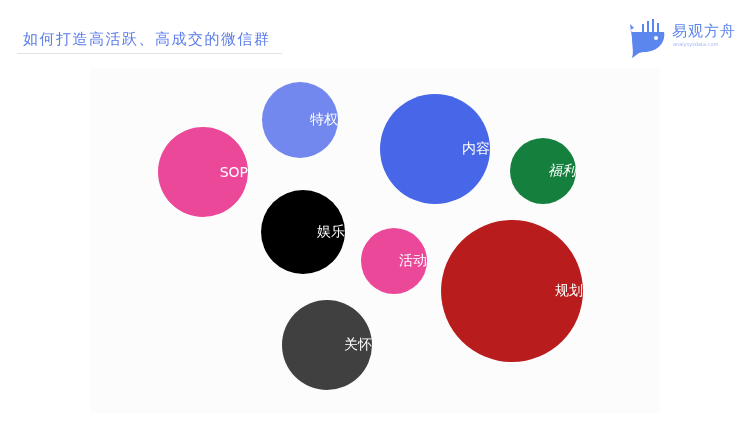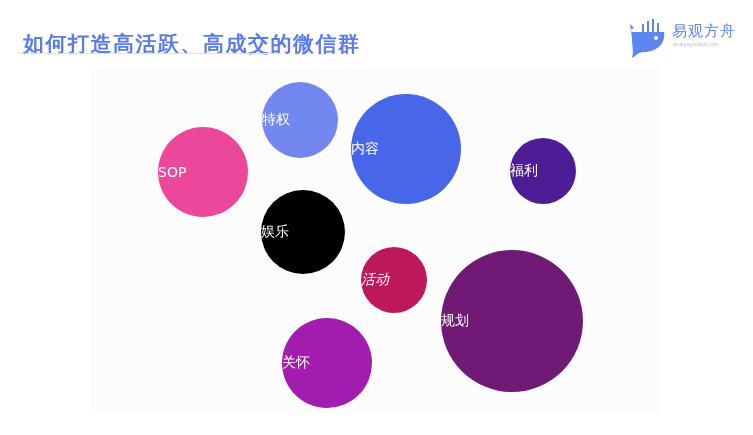--- a/index.html
+++ b/index.html
@@ -3,21 +3,21 @@
   <meta charset="utf-8">
   <style>
     html, body { margin: 0; padding: 0; }
     body {
       width: 753px; height: 435px; position: relative; overflow: hidden;
       background: #ffffff;
       font-family: "DejaVu Sans", "Liberation Sans", sans-serif;
     }
     .title {
       position: absolute; left: 23px; top: 30px;
-      font-size: 21px; font-weight: bold; letter-spacing: 1.5px;
+      font-size: 15px; font-weight: normal; letter-spacing: 1.5px;
       color: #5a7bea;
     }
     .title-rule {
       position: absolute; left: 17px; top: 53px; width: 265px; height: 1px;
       background: #dfe3ea;
     }
     .logo { position: absolute; left: 626px; top: 18px; width: 120px; height: 42px; }
     .logo-text {
       position: absolute; left: 672px; top: 22px;
       font-size: 15px; color: #5b86ee; letter-spacing: 1px;
@@ -25,21 +25,21 @@
     .logo-sub {
       position: absolute; left: 673px; top: 41px;
       font-size: 5px; color: #9fb6f2;
     }
     .stage {
       position: absolute; left: 90px; top: 68px; width: 570px; height: 345px;
       background: #fcfcfd;
     }
     .bubble {
       position: absolute; border-radius: 50%;
-      display: flex; align-items: center; justify-content: flex-start;
+      display: flex; align-items: center; justify-content: flex-end;
       color: #ffffff; font-size: 14px;
     }
   </style>
 </head>
 <body>
 
 <div class="title">如何打造高活跃、高成交的微信群</div>
 <div class="title-rule"></div>
 
 <svg class="logo" viewBox="0 0 120 42">
@@ -55,31 +55,31 @@
 
 <div class="stage"></div>
 
 <div id="bubbles">
   <div class="bubble" style="left: 158px; top: 127px; width: 90px; height: 90px; background: #ec4899;">
       <span>SOP</span>
     </div>
   <div class="bubble" style="left: 262px; top: 82px; width: 76px; height: 76px; background: rgb(115, 136, 238);">
       <span>特权</span>
     </div>
-  <div class="bubble" style="left: 351px; top: 94px; width: 110px; height: 110px; background: rgb(72, 102, 232);">
+  <div class="bubble" style="left: 380px; top: 94px; width: 110px; height: 110px; background: rgb(72, 102, 232);">
       <span>内容</span>
     </div>
-  <div class="bubble" style="left: 510px; top: 138px; width: 66px; height: 66px; background: #4c1d95;">
+  <div class="bubble" style="left: 510px; top: 138px; width: 66px; height: 66px; background: #15803d; font-style: italic;">
       <span>福利</span>
     </div>
   <div class="bubble" style="left: 261px; top: 190px; width: 84px; height: 84px; background: #000000;">
       <span>娱乐</span>
     </div>
-  <div class="bubble" style="left: 361px; top: 247px; width: 66px; height: 66px; background: #be185d; font-style: italic;">
+  <div class="bubble" style="left: 361px; top: 228px; width: 66px; height: 66px; background: #ec4899;">
       <span>活动</span>
     </div>
-  <div class="bubble" style="left: 441px; top: 250px; width: 142px; height: 142px; background: #701a75;">
+  <div class="bubble" style="left: 441px; top: 220px; width: 142px; height: 142px; background: #b91c1c;">
       <span>规划</span>
     </div>
-  <div class="bubble" style="left: 282px; top: 318px; width: 90px; height: 90px; background: #a21caf;">
+  <div class="bubble" style="left: 282px; top: 300px; width: 90px; height: 90px; background: #404040;">
       <span>关怀</span>
     </div>
 </div>
 
 </body></html>

